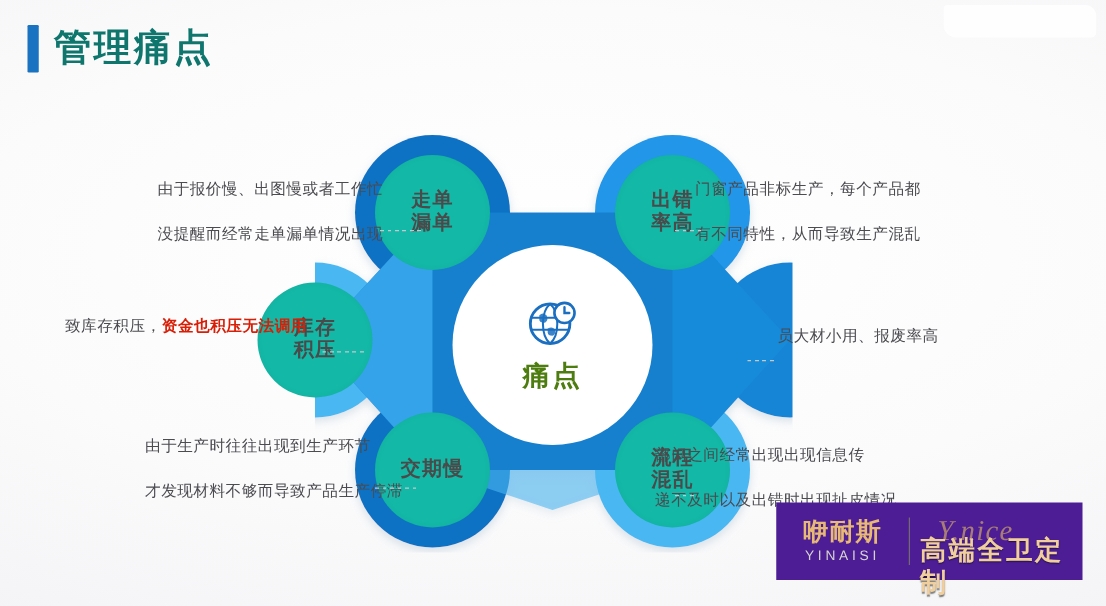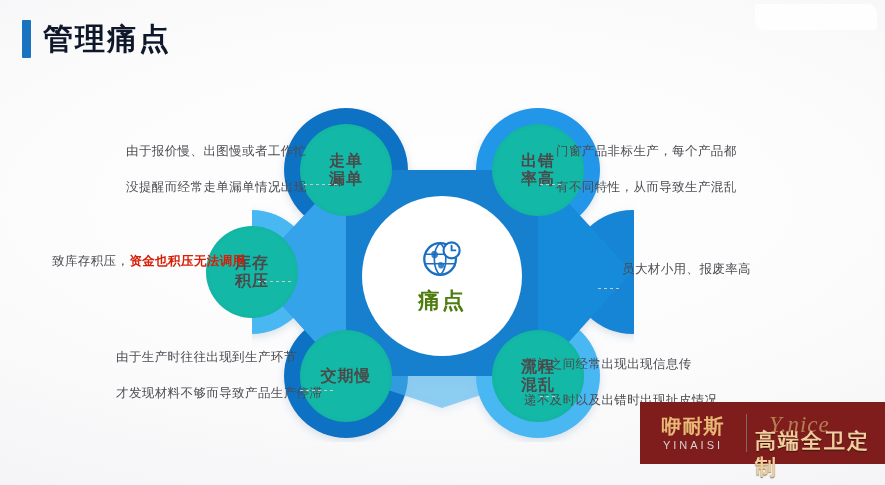--- a/index.html
+++ b/index.html
@@ -21,21 +21,21 @@
   }
   #title-accent {
     position:absolute; left:22px; top:20px;
     width:9px; height:38px;
     background:#1a73c0;
     border-radius:1px;
   }
   #page-title {
     position:absolute; left:43px; top:20px;
     font-size:30px; font-weight:bold;
-    color:#0f172a;
+    color:#0f766e;
     letter-spacing:2px;
     line-height:38px;
     white-space:nowrap;
   }
   #brush-mark {
     position:absolute; left:755px; top:4px;
     width:122px; height:26px;
     background:#ffffff;
     border-radius:3px 9px 4px 10px;
     filter:blur(0.6px);
@@ -117,23 +117,23 @@
 
   #leader-0 { left:304px; top:184px; width:36px; }
   #leader-2 { left:258px; top:281px; width:34px; }
   #leader-4 { left:300px; top:390px; width:34px; }
   #leader-1 { left:540px; top:184px; width:22px; }
   #leader-3 { left:598px; top:288px; width:22px; }
   #leader-5 { left:540px; top:396px; width:18px; }
 
   
   #logo {
-    position:absolute; left:640px; top:402px;
+    position:absolute; left:621px; top:402px;
     width:245px; height:62px;
-    background:#7f1d1d;
+    background:#4c1d95;
     display:flex; align-items:center;
   }
   #logo-left {
     width:106px; text-align:center;
     display:flex; flex-direction:column; align-items:center; gap:2px;
   }
   #logo-cn {
     font-size:20px; font-weight:bold; color:#e8b974;
     letter-spacing:1px; line-height:22px;
   }

